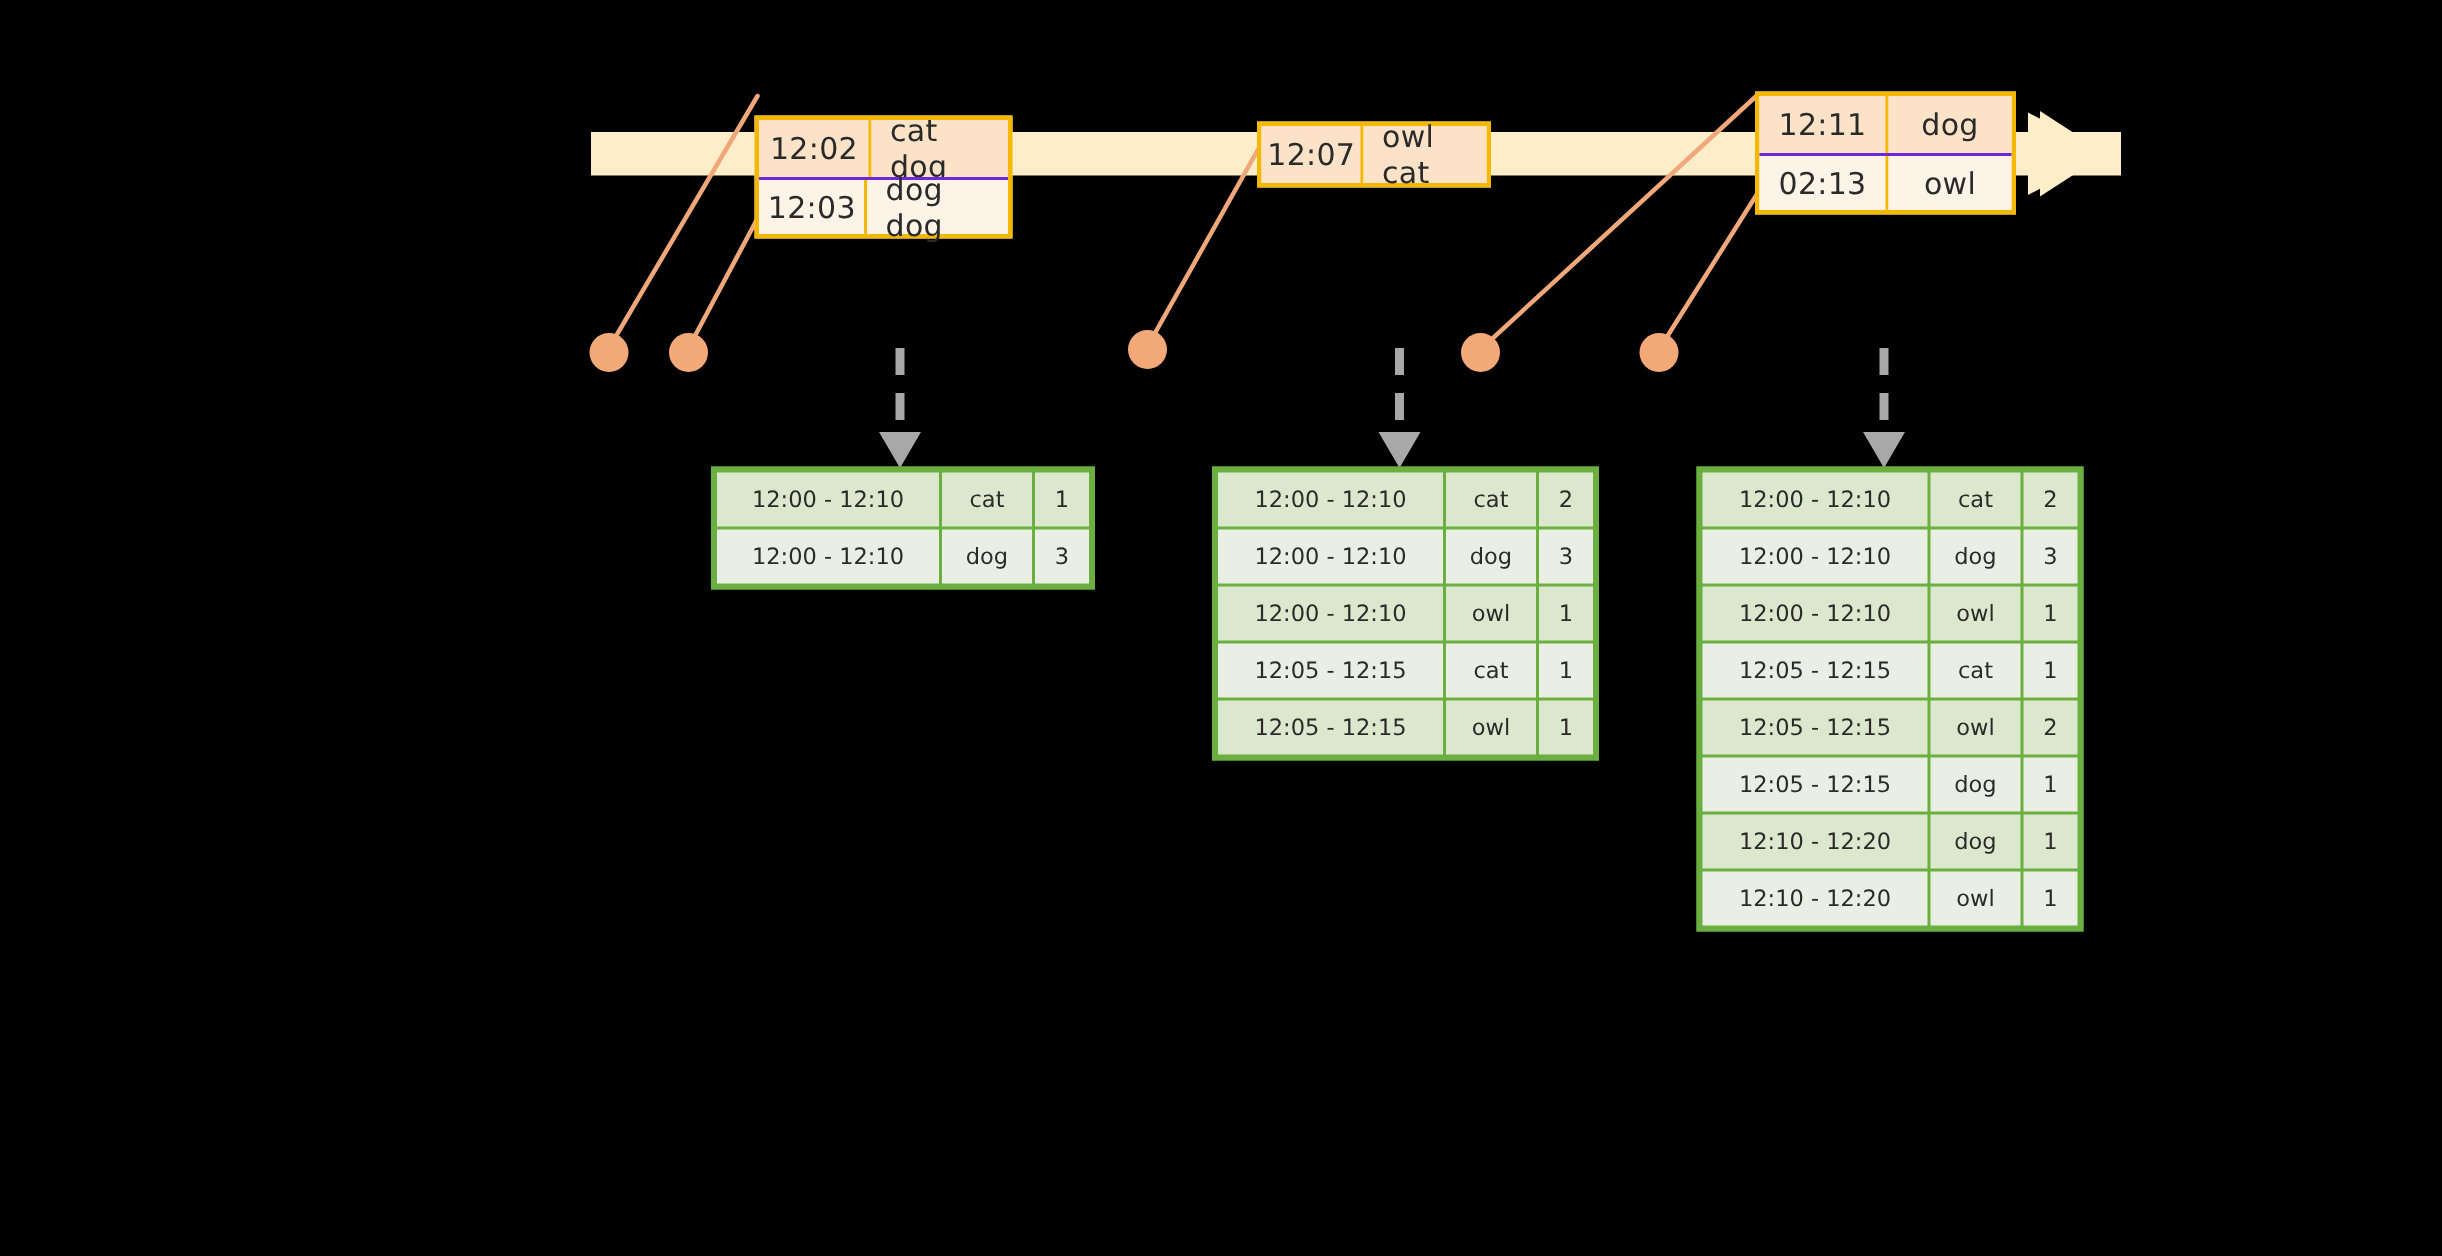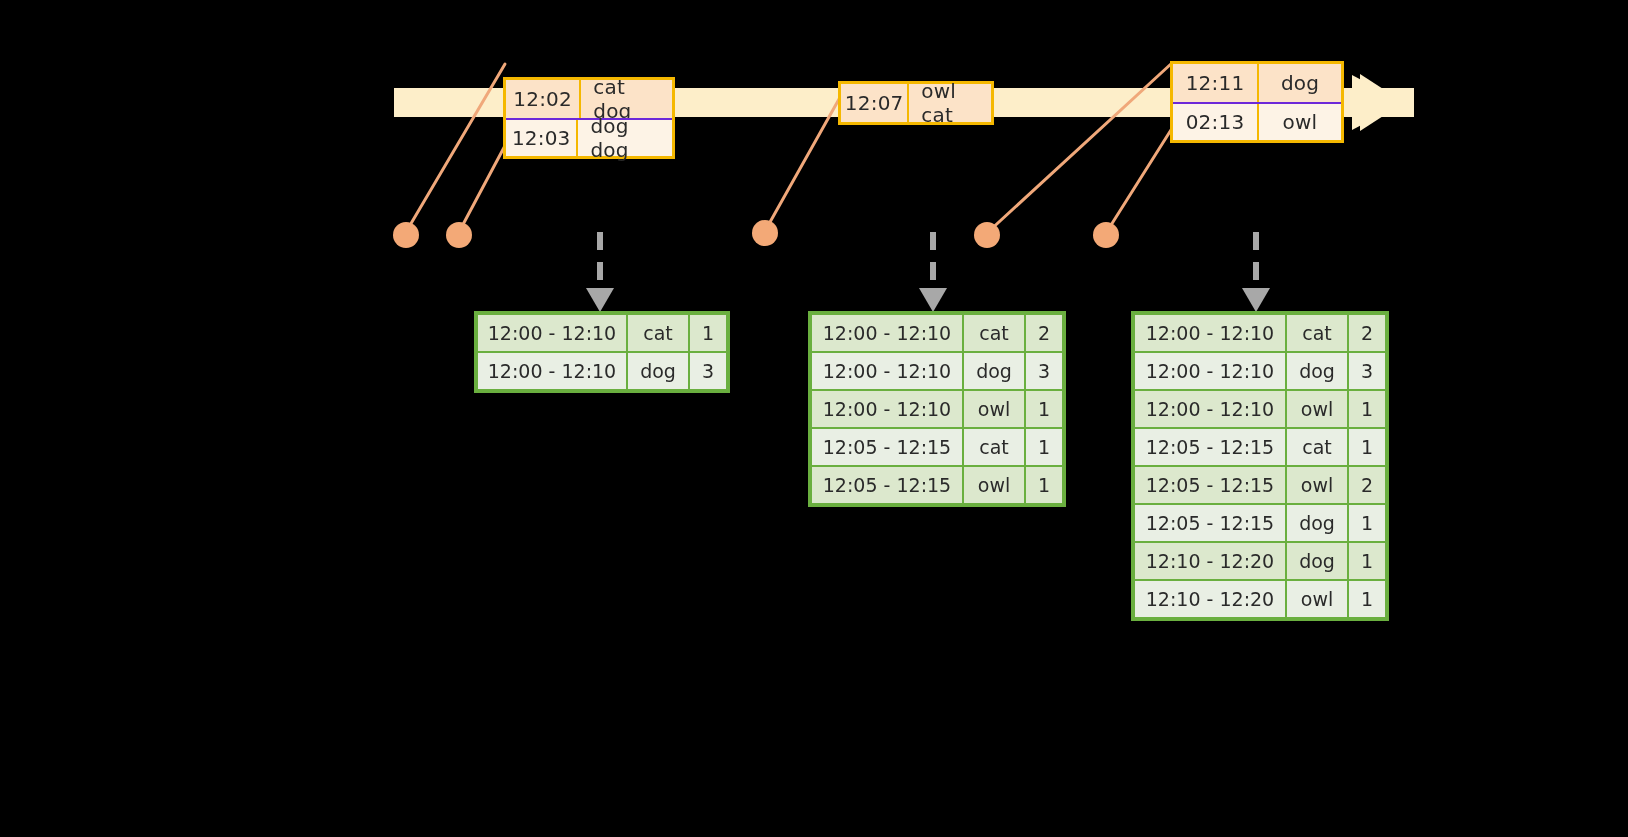--- a/index.html
+++ b/index.html
@@ -85,21 +85,21 @@
     height: 36px;
     gap: 2px;
     box-sizing: border-box;
   }
   .res-cell {
     display: flex;
     align-items: center;
     justify-content: center;
     box-sizing: border-box;
     color: #2a2a2a;
-    font-size: 19px;
+    font-size: 15px;
     background: #e9efe4;
   }
   .res-row.tint .res-cell { background: #dce8cd; }
   .c-window { width: 150px; }
   .c-key    { width: 60px; }
   .c-count  { width: 36px; }
 
   
   .t1 .c-window { width: 148px; }
   .t1 .c-key    { width: 60px; }

